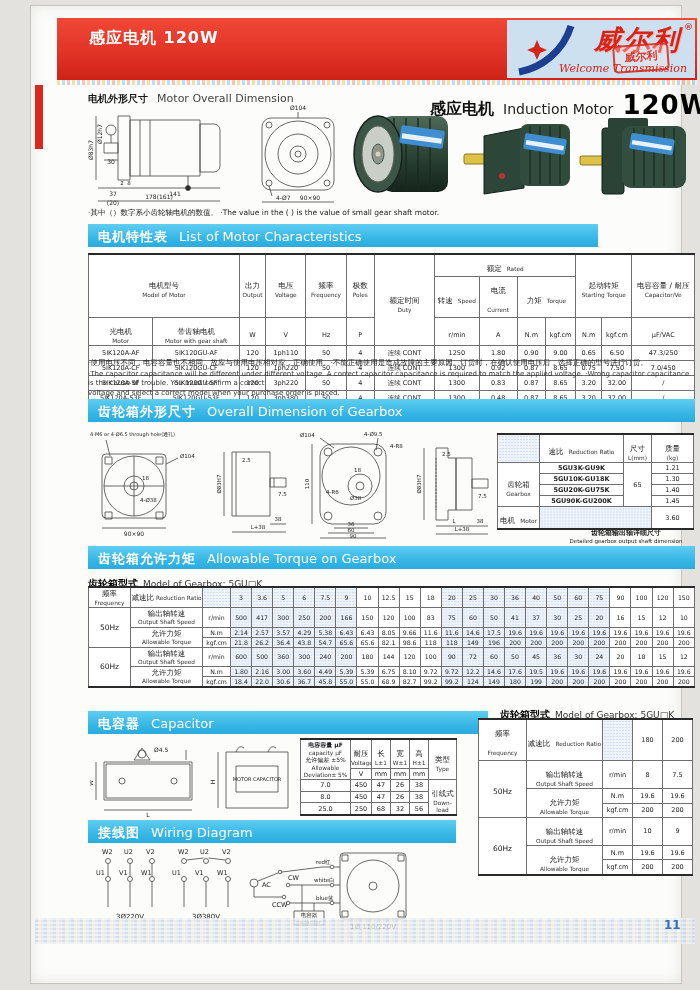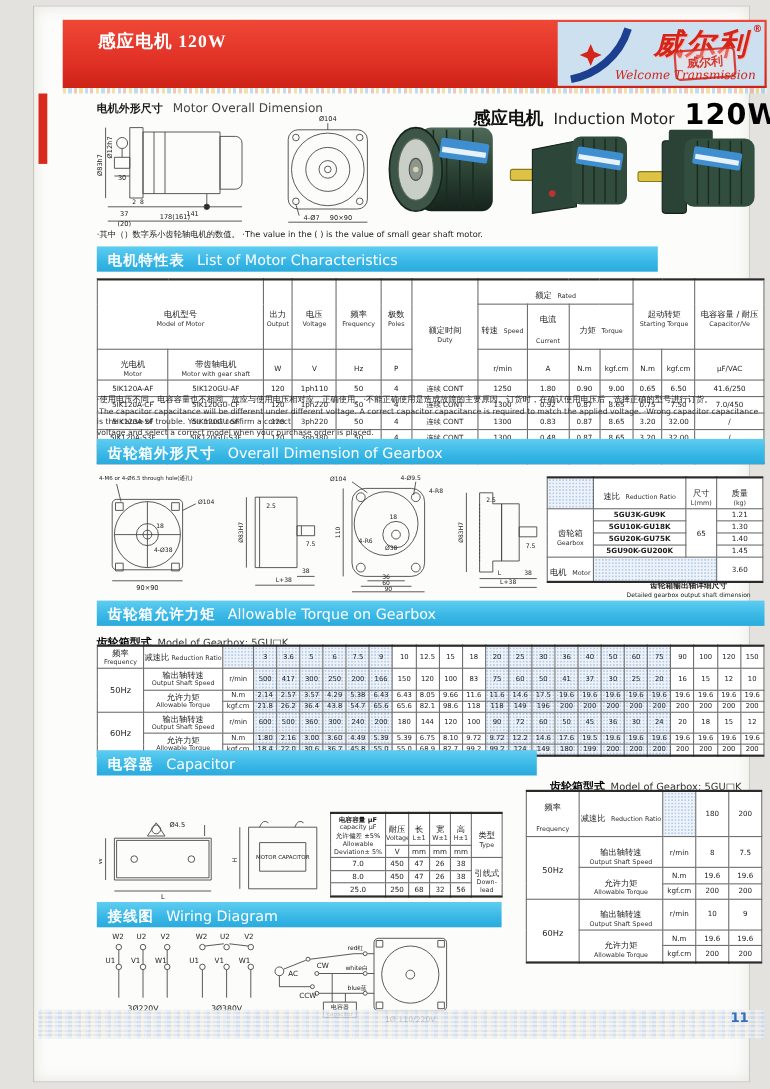--- a/index.html
+++ b/index.html
@@ -9,21 +9,21 @@
     font-family:"DejaVu Sans","Liberation Sans",sans-serif;
     -webkit-font-smoothing:antialiased;
   }
   .page{position:absolute;left:30px;top:5px;width:650px;height:977px;
     background:#fcfcfa;border:1px solid #c6c5c0;box-shadow:inset 0 0 14px rgba(120,120,110,.18);}
   .abs{position:absolute;}
 
   
   .banner{left:57px;top:18px;width:640px;height:62px;
     background:linear-gradient(180deg,#ef4837 0%,#e23327 55%,#cf2318 100%);}
-  .banner .t-zh{position:absolute;left:32px;top:10px;color:#fff;font-size:16px;font-weight:bold;letter-spacing:1px;font-family:Liberation Serif, serif;}
+  .banner .t-zh{position:absolute;left:32px;top:10px;color:#fff;font-size:16px;font-weight:bold;letter-spacing:1px;}
   .banner .t-en{position:absolute;left:32px;top:33px;color:#fff;font-size:16px;}
   .spine{left:35px;top:85px;width:8px;height:64px;background:#d9291d;}
   .confetti{left:57px;top:80px;width:640px;height:5px;opacity:.55;
     background:repeating-linear-gradient(90deg,#e8c96a 0 3px,#fff 3px 5px,#8fc3e8 5px 8px,#fff 8px 10px,#e89a8a 10px 13px,#fff 13px 15px);}
   .logo-box{left:507px;top:20px;width:188px;height:58px;background:#cde0f0;overflow:hidden;}
   .logo-brand{position:absolute;right:14px;top:2px;color:#d5251a;font-size:27px;font-weight:bold;font-style:italic;letter-spacing:2px;text-shadow:1px 1px 0 #f7b9b2;}
   .logo-reg{position:absolute;right:2px;top:2px;color:#d5251a;font-size:9px;font-weight:bold;}
   .logo-sub{position:absolute;right:8px;bottom:3px;color:#cf2318;font-size:11px;font-family:"DejaVu Serif","Liberation Serif",serif;font-style:italic;}
   .logo-stamp{position:absolute;right:26px;top:24px;width:52px;height:24px;border:2px solid rgba(213,37,26,.85);
     border-radius:5px;transform:rotate(-4deg);color:rgba(213,37,26,.9);font-size:11px;font-weight:bold;
@@ -262,21 +262,21 @@
         <td class="val">1ph110</td>
         <td class="val">50</td>
         <td class="val">4</td>
         <td class="val">连续 CONT</td>
         <td class="val">1250</td>
         <td class="val">1.80</td>
         <td class="val">0.90</td>
         <td class="val">9.00</td>
         <td class="val">0.65</td>
         <td class="val">6.50</td>
-        <td class="val">41.6/250</td>
+        <td class="val">47.3/250</td>
       </tr>
   <tr>
         <td class="val">5IK120A-CF</td>
         <td class="val">5IK120GU-CF</td>
         <td class="val">120</td>
         <td class="val">1ph220</td>
         <td class="val">50</td>
         <td class="val">4</td>
         <td class="val">连续 CONT</td>
         <td class="val">1300</td>
@@ -702,21 +702,21 @@
         <td class="val hatch">200</td>
         <td class="val hatch">200</td>
         <td class="val">200</td>
         <td class="val">200</td>
         <td class="val">200</td>
         <td class="val">200</td>
       </tr>
 </tbody>
   </table>
 
-<div class="abs band" style="left:88px;top:682px;width:400px">
+<div class="abs band" style="left:88px;top:711px;width:400px">
   <span class="zh">电容器</span>
   <span class="en">Capacitor</span>
 </div>
 
 <svg class="abs dwg" style="left:90px;top:740px" width="118" height="78" viewBox="0 0 118 78">
   <g stroke="#444" stroke-width="0.8" fill="none">
     <path d="M44 20 l8 -12 l8 12 z"></path>
       <circle cx="52" cy="14" r="4"></circle>
     <rect x="14" y="22" width="88" height="38"></rect>
     <rect x="16" y="24" width="84" height="34"></rect>

